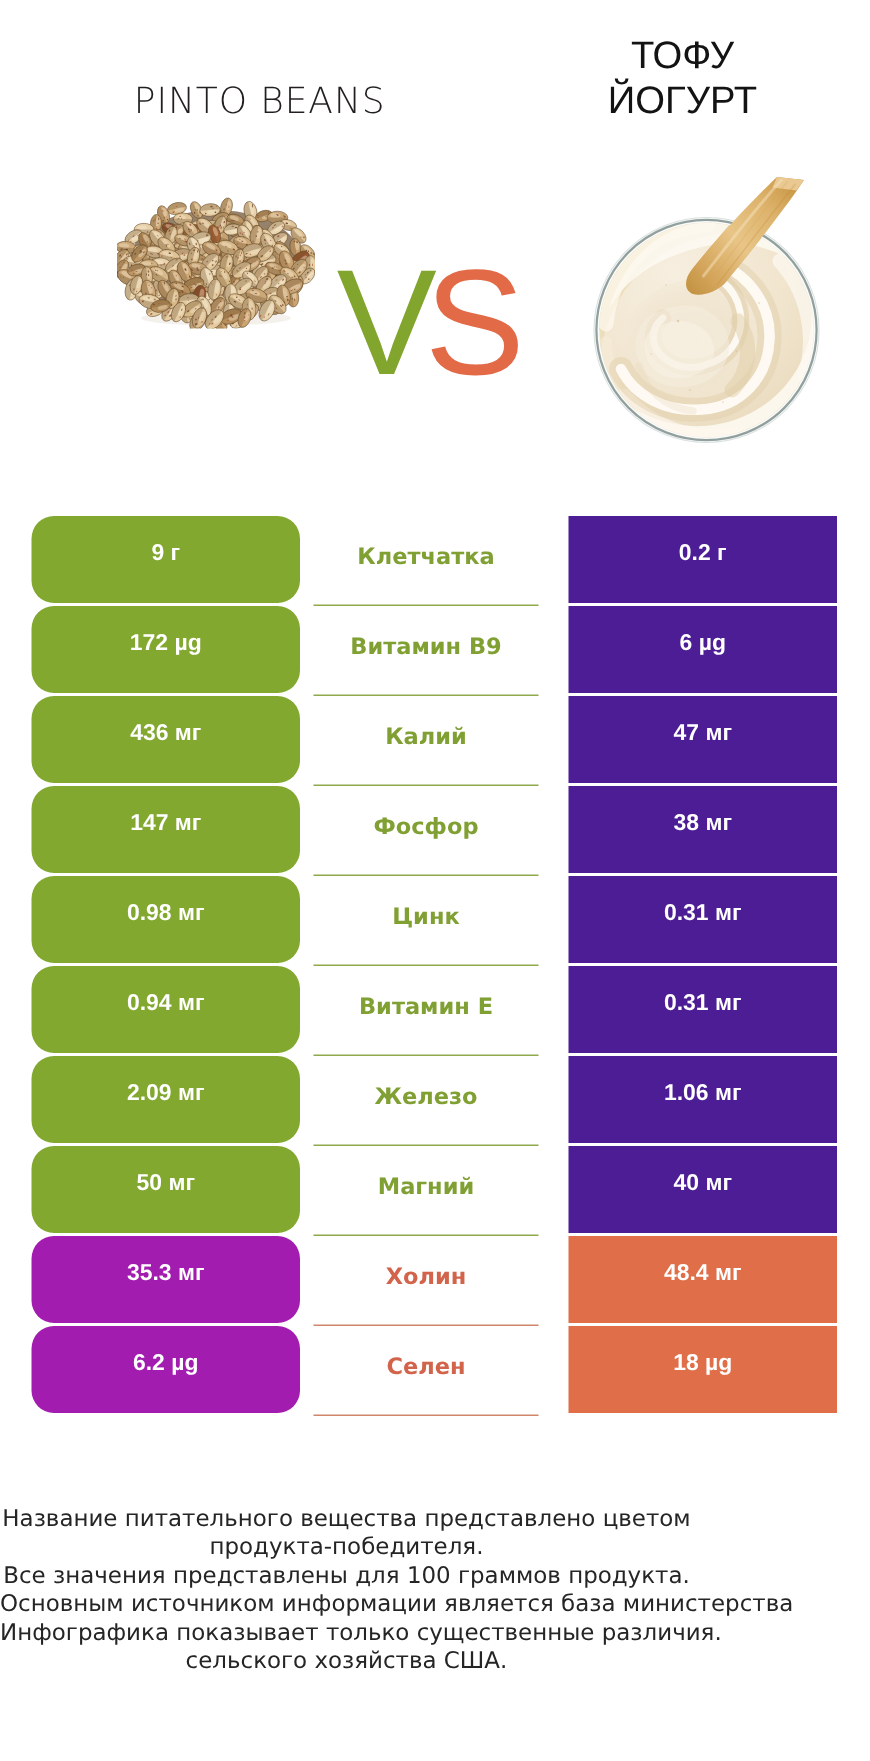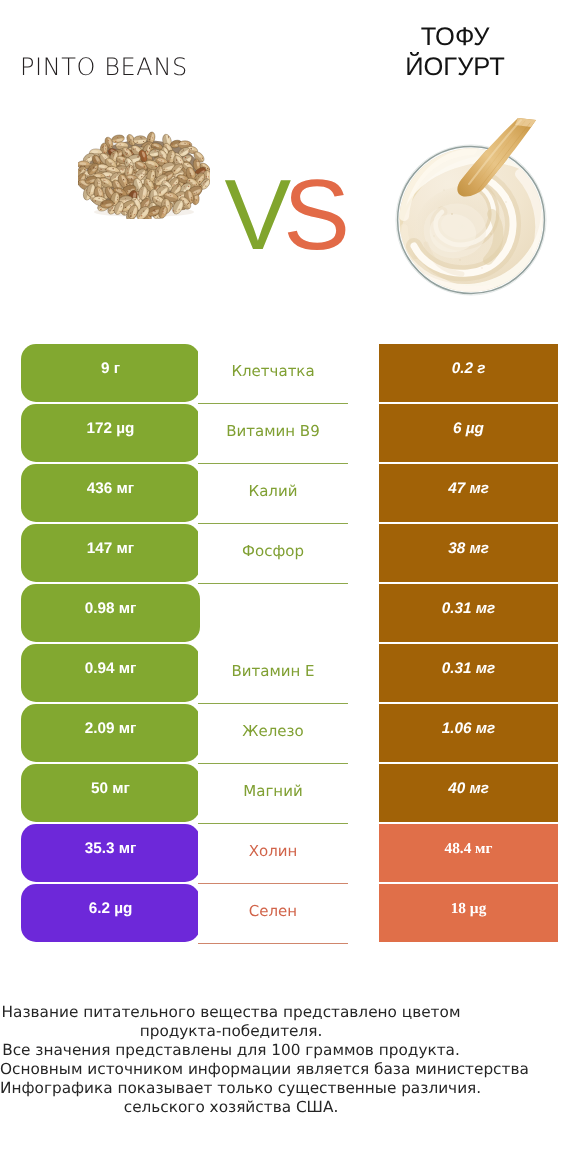--- a/index.html
+++ b/index.html
@@ -7,24 +7,24 @@
   body{
     width:580px;height:1174px;background:#ffffff;
     font-family:"Liberation Sans",sans-serif;
     overflow:hidden;position:relative;
     -webkit-font-smoothing:antialiased;
     text-rendering:geometricPrecision;
   }
   
   #hero{position:absolute;left:0;top:0;width:580px;height:330px;}
   #left-title{
-    position:absolute;left:0;top:54px;width:257px;text-align:left;
+    position:absolute;left:0;top:54px;width:257px;text-align:right;
     font-size:24px;line-height:26px;letter-spacing:0.6px;
     color:#231f20;text-transform:uppercase;font-weight:200;
-    font-family:"DejaVu Sans",sans-serif;white-space:nowrap;margin-left:20px;
+    font-family:"DejaVu Sans",sans-serif;white-space:nowrap;
   }
   #right-title{
     position:absolute;left:330px;top:22px;width:250px;text-align:center;
     font-size:25.5px;line-height:30px;letter-spacing:0;
     color:#131313;text-transform:uppercase;font-weight:400;
     font-family:"Liberation Sans",sans-serif;white-space:nowrap;
   }
   #beans-img{position:absolute;left:78px;top:125px;}
   #bowl-img{position:absolute;left:390px;top:114px;}
   #vs{
@@ -37,29 +37,29 @@
 
   
   #table{position:absolute;left:21px;top:344px;width:537px;}
   .row{position:relative;height:58px;margin-bottom:2px;}
   .cell{position:absolute;top:0;height:58px;box-sizing:border-box;
         display:flex;align-items:center;justify-content:center;line-height:1;}
   .cell > span{display:block;position:relative;top:-1.8px;}
   .c-left > span,.c-right > span{top:-4.2px;}
   .c-left{left:0;width:179px;color:#ffffff;font-weight:700;font-size:15.3px;
           font-family:"Liberation Sans",sans-serif;border-radius:15px;}
-  .c-mid{left:177px;width:150px;height:60px;background:#ffffff;font-weight:400;font-size:15px;
+  .c-mid{left:188px;width:150px;height:60px;background:#ffffff;font-weight:700;font-size:15px;
          font-family:"DejaVu Sans",sans-serif;
          border-bottom-style:solid;border-bottom-width:1px;}
   .c-right{left:358px;width:179px;color:#ffffff;font-weight:700;font-size:15.3px;
            font-family:"Liberation Sans",sans-serif;}
   .win-left  .c-left {background:#82a830;}
-  .win-left  .c-right{background:#a16207;font-style:italic;}
-  .win-right .c-left {background:#6d28d9;}
-  .win-right .c-right{background:#e06f49;font-family:Liberation Serif, serif;}
+  .win-left  .c-right{background:#4c1d95;}
+  .win-right .c-left {background:#a21caf;}
+  .win-right .c-right{background:#e06f49;}
   .win-left  .c-mid{color:#80a033;border-bottom-color:#8ea84b;}
   .win-right .c-mid{color:#d1644a;border-bottom-color:#d0866c;text-align:right;}
 
   
   #footer{position:absolute;left:0;top:1003px;width:462px;text-align:center;
           font-size:15.3px;line-height:19.05px;color:#252525;
           font-family:"DejaVu Sans",sans-serif;font-weight:400;}
   #footer div{white-space:nowrap;}
 </style>
 </head>
@@ -2103,20 +2103,23 @@
         <span>Фосфор</span>
       </div>
       <div class="cell c-right">
         <span>38 мг</span>
       </div>
     </div>
     <div class="row win-left">
       <div class="cell c-left">
         <span>0.98 мг</span>
       </div>
+      <div class="cell c-mid">
+        <span>Цинк</span>
+      </div>
       <div class="cell c-right">
         <span>0.31 мг</span>
       </div>
     </div>
     <div class="row win-left">
       <div class="cell c-left">
         <span>0.94 мг</span>
       </div>
       <div class="cell c-mid">
         <span>Витамин E</span>

